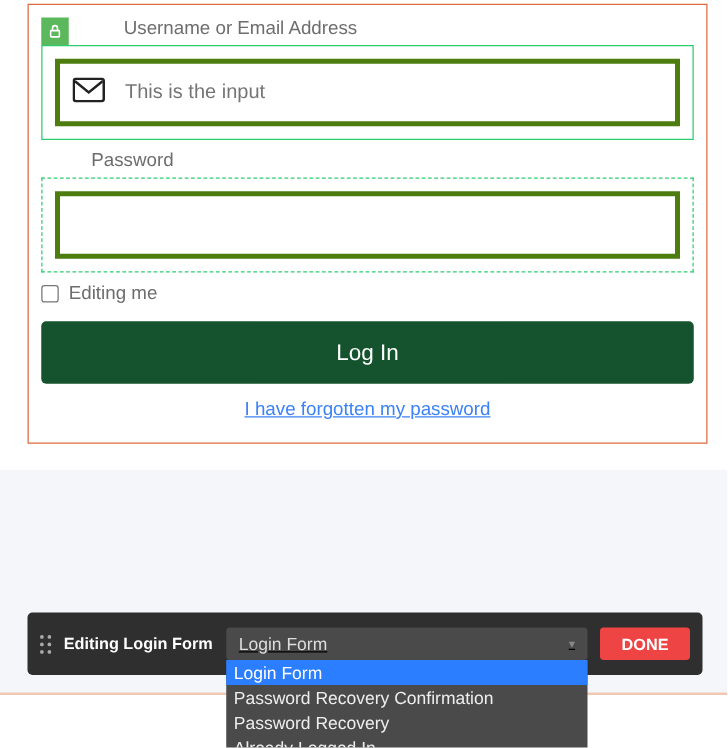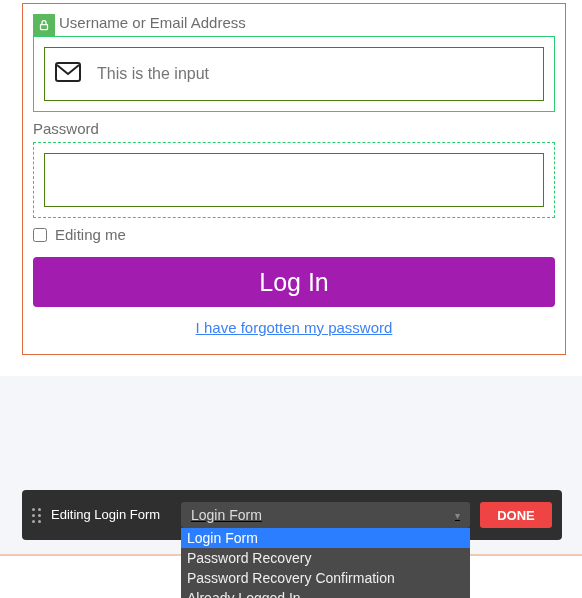--- a/index.html
+++ b/index.html
@@ -22,34 +22,35 @@
   display: flex;
   align-items: center;
   justify-content: center;
 }
 
 .field-label {
   color: #6d6d6d;
   font-size: 15px;
   margin-bottom: 5px;
   padding-left: 26px;
+  margin-left: 40px;
 }
 .field-label.pw { padding-left: 0; }
 
 .input-group-wrap {
   border: 1px solid #2ecc71;
   padding: 10px;
   margin-bottom: 8px;
 }
 .input-group-wrap.dashed {
   border: 1px dashed #2ecc71;
 }
 
 .input-row {
-  border: 1px solid #4d7c0f;
+  border: 4px solid #4d7c0f;
   height: 54px;
   display: flex;
   align-items: center;
   padding: 0 10px;
 }
 .input-row.empty { justify-content: center; }
 
 .envelope-icon { margin-right: 16px; flex-shrink: 0; }
 
 .input-placeholder {
@@ -65,26 +66,26 @@
   display: flex;
   align-items: center;
   gap: 8px;
   margin: 6px 0 14px 0;
 }
 .remember-row input { width: 14px; height: 14px; }
 .remember-row label { color: #6d6d6d; font-size: 15px; }
 
 .login-btn {
   width: 100%;
-  background: #a21caf;
+  background: #14532d;
   color: #fff;
   border: none;
   border-radius: 4px;
   height: 50px;
-  font-size: 25px;
+  font-size: 18px;
   cursor: pointer;
 }
 
 .forgot-link {
   display: block;
   text-align: center;
   color: #3b82f6;
   text-decoration: underline;
   font-size: 15px;
   margin-top: 12px;
@@ -117,21 +118,21 @@
   display: grid;
   grid-template-columns: repeat(2, 3px);
   grid-template-rows: repeat(3, 3px);
   gap: 3px;
 }
 .drag-handle span { background: #aaa; width: 3px; height: 3px; border-radius: 50%; }
 
 .editing-label {
   color: #fff;
   font-size: 13px;
-  font-weight: normal;
+  font-weight: bold;
   line-height: 1.2;
   width: 120px;
 }
 
 .select-wrap {
   flex: 1;
   position: relative;
   text-decoration: underline;
 }
 .select-box {
@@ -250,22 +251,22 @@
       <span></span>
   </div>
   <div class="editing-label">Editing Login Form</div>
   <div class="select-wrap">
     <div class="select-box">
       <span>Login Form</span>
       <span class="chev">▾</span>
     </div>
     <div class="dropdown">
       <div class="dropdown-item selected">Login Form</div>
+      <div class="dropdown-item">Password Recovery Confirmation</div>
       <div class="dropdown-item">Password Recovery</div>
-      <div class="dropdown-item">Password Recovery Confirmation</div>
       <div class="dropdown-item">Already Logged In</div>
     </div>
   </div>
   <button class="done-btn">DONE</button>
 </div>
 
 <div class="orange-line"></div>
 
 <div class="monitor-badge">
   <svg width="28" height="22" viewBox="0 0 28 22" fill="none" stroke="#1ea0e6" stroke-width="2">

